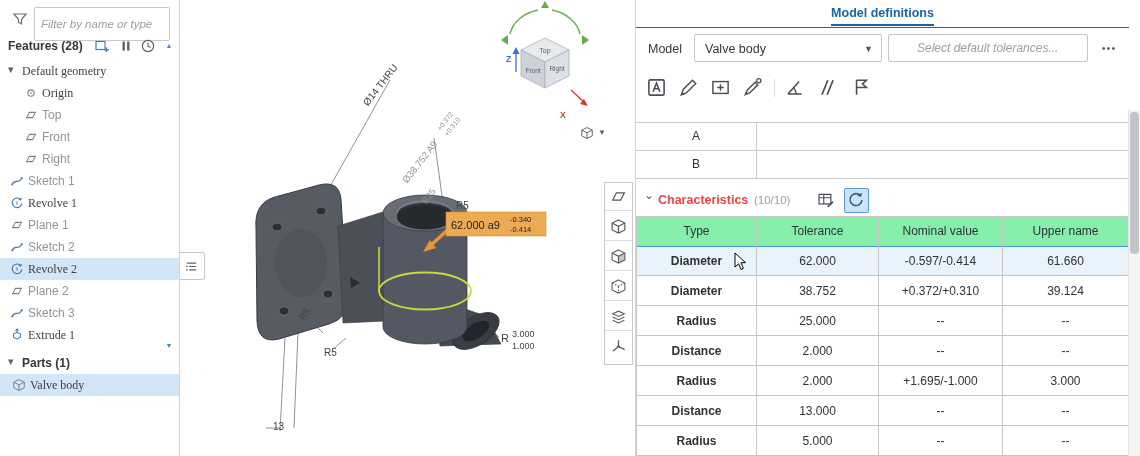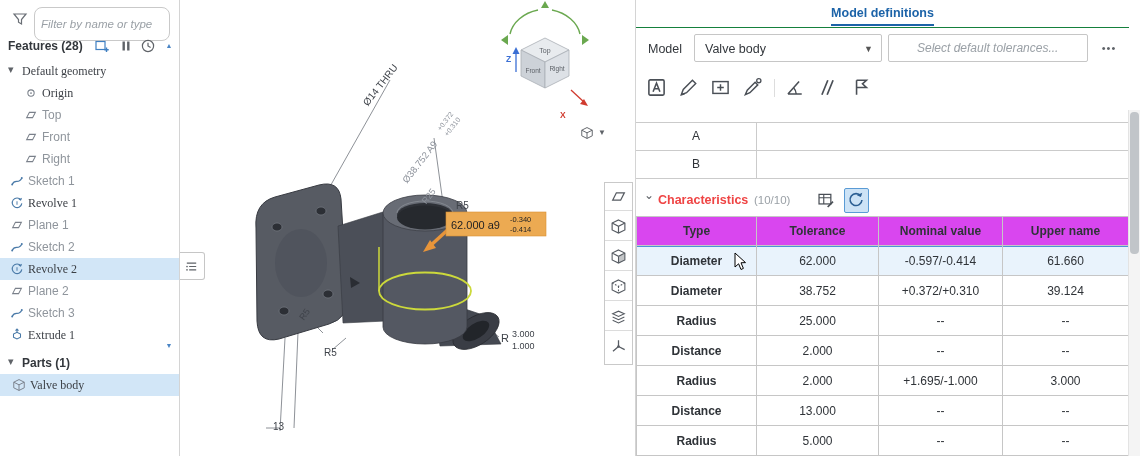--- a/index.html
+++ b/index.html
@@ -2,21 +2,21 @@
 <html><head>
 <meta charset="utf-8">
 <style>
   * { margin:0; padding:0; box-sizing:border-box; }
   body { font-family:"Liberation Sans", sans-serif; background:#fff; }
   .app { position:relative; width:1140px; height:456px; overflow:hidden; background:#fff; color:#3b3f45; font-size:12px; }
 
   
   .left-panel { position:absolute; left:0; top:0; width:180px; height:456px; background:#fff; border-right:1px solid #d4d4d4; }
   .filter-funnel { position:absolute; left:12px; top:11px; width:16px; height:16px; color:#6a6f76; }
-  .filter-input { position:absolute; left:34px; top:7px; width:136px; height:22px; border:1px solid #c9c9c9; border-radius:8px; font-family:"Liberation Sans",sans-serif; font-size:11.5px; padding:16px 6px; color:#333; }
+  .filter-input { position:absolute; left:34px; top:7px; width:136px; height:22px; border:1px solid #c9c9c9; border-radius:2px; font-family:"Liberation Sans",sans-serif; font-size:11.5px; padding:16px 6px; color:#333; }
   .filter-input::placeholder { font-style:italic; color:#9aa0a6; }
   .features-header { position:absolute; left:0; top:36px; width:180px; height:20px; }
   .features-header .hlabel { position:absolute; left:8px; top:3px; font-weight:bold; font-size:12px; color:#33373c; }
   .hicon { position:absolute; top:2px; width:16px; height:16px; color:#5f6368; cursor:pointer; }
   .hicon.blue { color:#3f7fc1; }
   .scroll-arrow { position:absolute; left:163px; width:12px; height:10px; font-size:7px; color:#4a85c5; text-align:center; line-height:10px; cursor:pointer; }
   .tree-row { position:absolute; left:0; width:179px; height:22px; cursor:pointer; }
   .tree-row.selected { background:#d2e6f7; }
   .tree-row .caret { position:absolute; left:8px; top:3px; font-size:11px; color:#5f6368; }
   .tree-row .lbl { position:absolute; top:4px; font-size:12px; white-space:nowrap; }
@@ -68,21 +68,21 @@
   .char-label { position:absolute; left:22px; top:7px; font-weight:bold; font-size:12.5px; color:#ef4444; }
   .char-count { position:absolute; left:118px; top:8px; font-size:11.5px; color:#9aa0a6; }
   .char-btn { position:absolute; top:2px; width:25px; height:25px; border:none; background:transparent; cursor:pointer; }
   .char-btn .ic { position:absolute; left:3px; top:3px; width:18px; height:18px; color:#4a4f56; }
   .char-btn.active { background:#cde3f6; border:1px solid #5a9bd5; border-radius:2px; }
   .char-btn.active .ic { color:#2c5f93; left:2px; top:2px; }
 
   .char-table { position:absolute; left:0; top:216px; width:493px; }
   .thead, .trow { display:grid; grid-template-columns:121px 122px 124px 126px; width:493px; }
   .thead { height:30px; border-top:1px solid #c6c6c6; }
-  .thead .tcell { background:#d946ef; font-weight:bold; color:#2f3338; }
+  .thead .tcell { background:#86efac; font-weight:normal; color:#2f3338; }
   .trow { height:30px; }
   .tcell { border-right:1px solid #c6c6c6; border-bottom:1px solid #c6c6c6; display:flex; align-items:center; justify-content:center; font-size:12px; color:#2f3338; overflow:hidden; }
   .tcell:first-child { border-left:1px solid #c6c6c6; }
   .tcell.type { font-weight:bold; }
   .trow.selected { background:#e9f3fc; box-shadow: inset 0 1px 0 #4d93d6, inset 0 -1px 0 #4d93d6; }
   .mouse-cursor { position:absolute; left:98px; top:252px; width:14px; height:20px; z-index:9; pointer-events:none; }
 
   
   .page-scrollbar { position:absolute; left:1128px; top:110px; width:12px; height:346px; background:#f4f4f4; border-left:1px solid #e3e3e3; }
   .page-scrollbar .thumb { position:absolute; left:1px; top:2px; width:9px; height:142px; background:#c1c5c9; border-radius:4px; cursor:pointer; }

